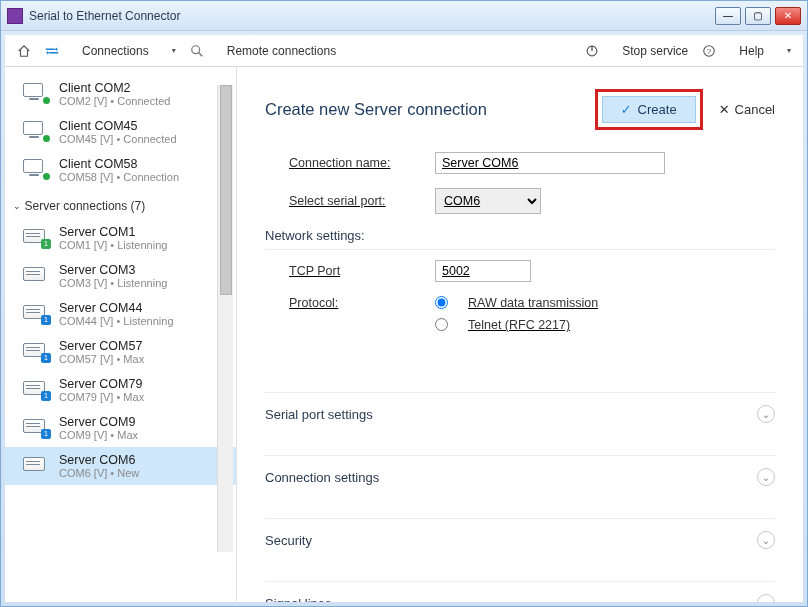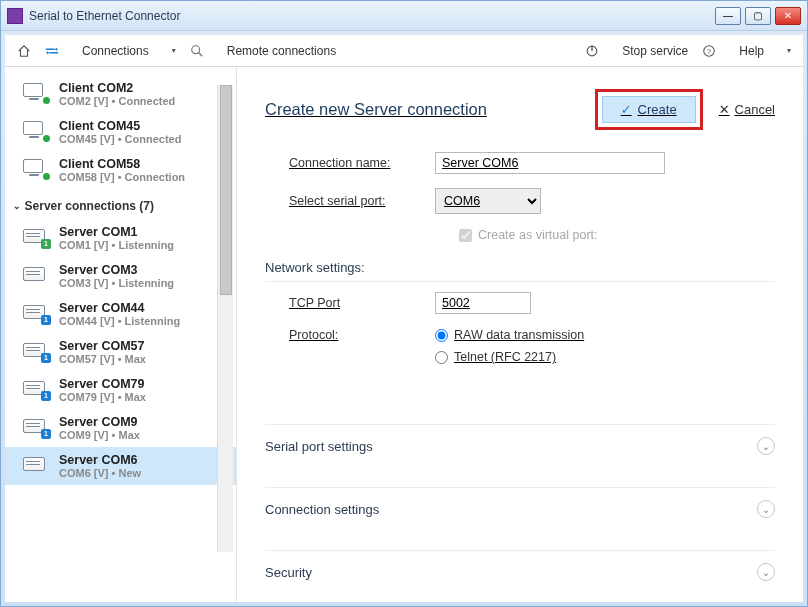--- a/index.html
+++ b/index.html
@@ -8,48 +8,48 @@
 .titlebar { height: 30px; display: flex; align-items: center; padding: 0 6px; background: linear-gradient(#eaf3fc,#d3e4f6); border-bottom: 1px solid #b6cde6; }
 .titlebar .app-icon { width: 16px; height: 16px; background:#7a3ca8; border:1px solid #5a2680; margin-right:6px; }
 .titlebar .title { font-size: 12px; color:#2b3c52; }
 .titlebar .spacer { flex:1; }
 .winbtn { width:26px; height:18px; border:1px solid #5f7fa9; margin-left:4px; display:flex; align-items:center; justify-content:center; font-size:10px; background:linear-gradient(#f7fbff,#d5e5f5); border-radius:2px; }
 .winbtn.close { background:linear-gradient(#f28b82,#d93025); color:#fff; border-color:#a3261b; }
 .toolbar { height:32px; background:#fff; border-bottom:1px solid #d8d8d8; display:flex; align-items:center; padding:0 12px; gap:14px; font-size:12px; color:#333; margin:4px 4px 0 4px; }
 .tbtn { display:flex; align-items:center; gap:23px; cursor:pointer; }
 .tbtn svg, .tbtn .glyph { width:14px; height:14px; }
 .content { display:flex; height:calc(100% - 70px); margin:0 4px 4px 4px; background:#fff; }
-.sidebar { width:232px; border-right:1px solid #e2e2e2; overflow-y:auto; position:relative; font-size:12px; padding:8px 0 8px 0;font-weight:bold;}
+.sidebar { width:232px; border-right:1px solid #e2e2e2; overflow-y:auto; position:relative; font-size:12px; padding:8px 0 8px 0;}
 .sidebar::-webkit-scrollbar{width:16px;}
 .citem { display:flex; align-items:flex-start; padding:6px 10px 6px 18px; gap:10px; }
 .citem .icon { width:26px; height:20px; position:relative; margin-top:2px;}
 .citem .icon .scr { width:20px; height:14px; border:1.5px solid #7a8a99; border-radius:2px; background:#fff; position:absolute; left:0; top:0;}
 .citem .icon .scr::after{content:"";position:absolute;left:5px;bottom:-4px;width:10px;height:2px;background:#7a8a99;border-radius:1px;}
 .citem .dot{position:absolute;width:7px;height:7px;border-radius:50%;right:-1px;bottom:-1px;background:#28a745;}
 .citem.srv .icon .srvbox{width:22px;height:14px;border:1.5px solid #7a8a99;border-radius:2px;background:linear-gradient(#fff,#f0f0f0);position:absolute;left:0;top:2px;}
 .citem.srv .icon .srvbox::before{content:"";position:absolute;left:2px;top:3px;width:14px;height:1px;background:#7a8a99;box-shadow:0 3px 0 #7a8a99;}
 .citem.srv .badge{position:absolute;width:10px;height:10px;background:#1b7fd6;color:#fff;font-size:7px;line-height:10px;text-align:center;border-radius:2px;right:-2px;bottom:-2px;}
 .citem.srv .badge.g{background:#34a853;}
 .citem .txt .t1{font-size:12.5px;color:#222;}
 .citem .txt .t2{font-size:11px;color:#8a8a8a;}
 .citem.selected{background:#cfe7fa;}
 .group{padding:10px 8px 6px 8px;font-size:12px;color:#333;display:flex;align-items:center;gap:4px;}
 .main { flex:1; position:relative; padding:22px 28px 10px 28px; overflow-y:auto;}
-.hdr { display:flex; align-items:center; margin-bottom:22px;text-decoration:underline;}
+.hdr { display:flex; align-items:center; margin-bottom:22px;}
 .hdr h2 { font-size:16.5px; font-weight:400; color:#1b3a5e; flex:1;}
 .create-btn{border:3px solid #d32020; padding:4px; display:inline-block; margin-right:6px;}
 .create-btn .inner{background:#cfe7fa;border:1px solid #9fcdee;padding:5px 18px;display:flex;align-items:center;gap:6px;font-size:13px;color:#1b3a5e;}
 .cancel-btn{display:flex;align-items:center;gap:5px;font-size:13px;color:#333;margin-left:10px;cursor:pointer;}
 .row{display:flex;align-items:center;margin-bottom:14px;font-size:12.5px;text-decoration:underline;}
 .row .lbl{width:170px;color:#333;padding-left:24px;}
 .row input[type=text]{height:22px;border:1px solid #b8b8b8;padding:0 6px;font-size:12.5px;}
 .row select{height:26px;border:1px solid #b8b8b8;font-size:12.5px;padding:0 4px;}
 .chk{display:flex;align-items:center;gap:6px;color:#a8a8a8;font-size:12.5px;margin-left:194px;margin-bottom:18px;}
 .sect{font-size:13px;color:#2b3c52;margin:10px 0 3px 0;}
-.radio{display:flex;align-items:flex-end;gap:6px;font-size:12.5px;color:#333;margin-bottom:8px;}
+.radio{display:flex;align-items:flex-start;gap:20px;font-size:12.5px;color:#333;margin-bottom:8px;}
 .collapsible{display:flex;align-items:center;justify-content:space-between;border-top:1px solid #ececec;padding:12px 0;font-size:13px;color:#2b3c52;cursor:pointer;margin-top:20px;}
 .collapsible .chev{width:18px;height:18px;border:1px solid #c7c7c7;border-radius:50%;display:flex;align-items:center;justify-content:center;color:#8a8a8a;font-size:10px;}
 hr.sep{border:none;border-top:1px solid #ececec;margin:6px 0 10px 0;}
 .sideTrack{position:absolute;right:0;top:88px;bottom:60px;width:16px;background:#f0f0f0;border-left:1px solid #dcdcdc;}
 .sideThumb{position:absolute;left:2px;width:12px;top:0;height:210px;background:#c9c9c9;border:1px solid #b2b2b2;}
 </style>
 </head>
 <body>
 
 <div class="window">
@@ -223,24 +223,20 @@
 
       <div class="row">
         <div class="lbl">Connection name:</div>
         <input type="text" style="width: 230px;" value="Server COM6">
       </div>
       <div class="row">
         <div class="lbl">Select serial port:</div>
         <select style="width:106px;">
           <option>COM6</option>
         </select>
-      </div>
-      <div class="chk">
-        <input type="checkbox" checked="" disabled="" style="">
-        <span>Create as virtual port:</span>
       </div>
 
       <div class="sect">Network settings:</div>
       <hr class="sep">
       <div class="row">
         <div class="lbl">TCP Port</div>
         <input type="text" style="width: 96px;" value="5002">
       </div>
       <div class="row" style="align-items:flex-start;">
         <div class="lbl">Protocol:</div>

